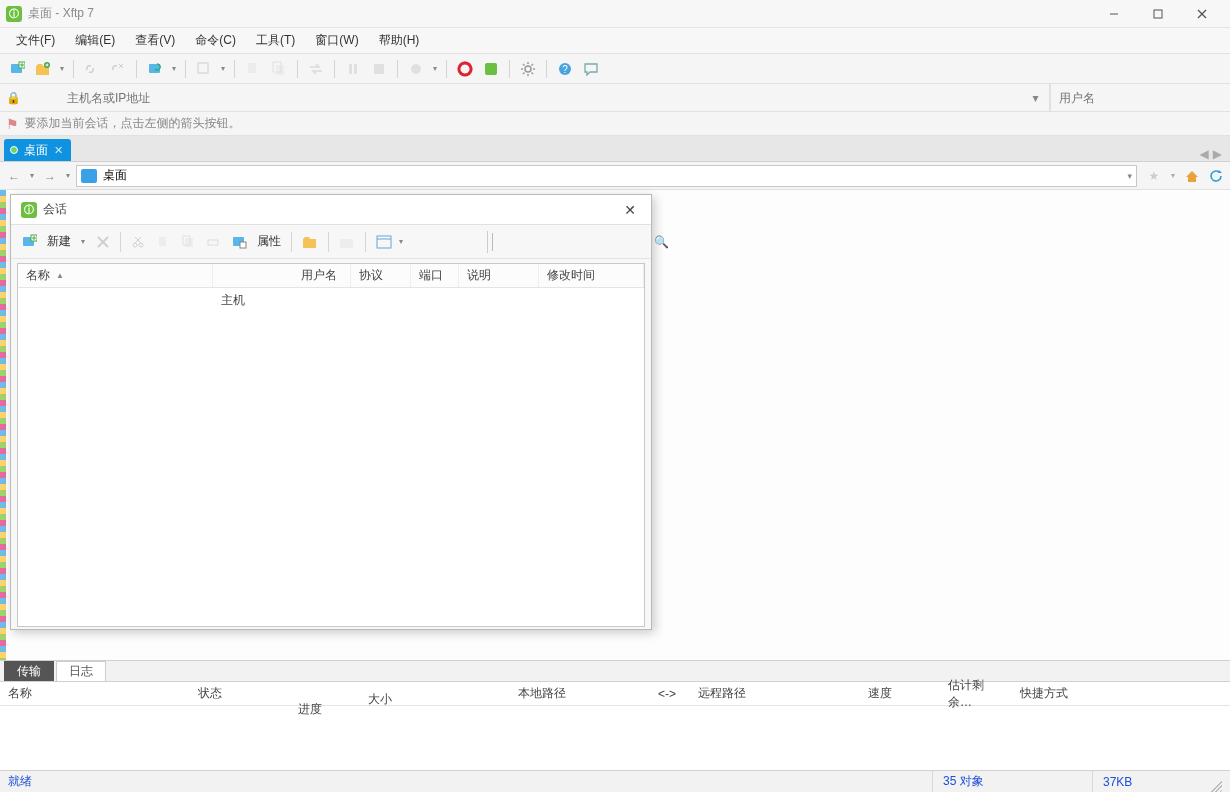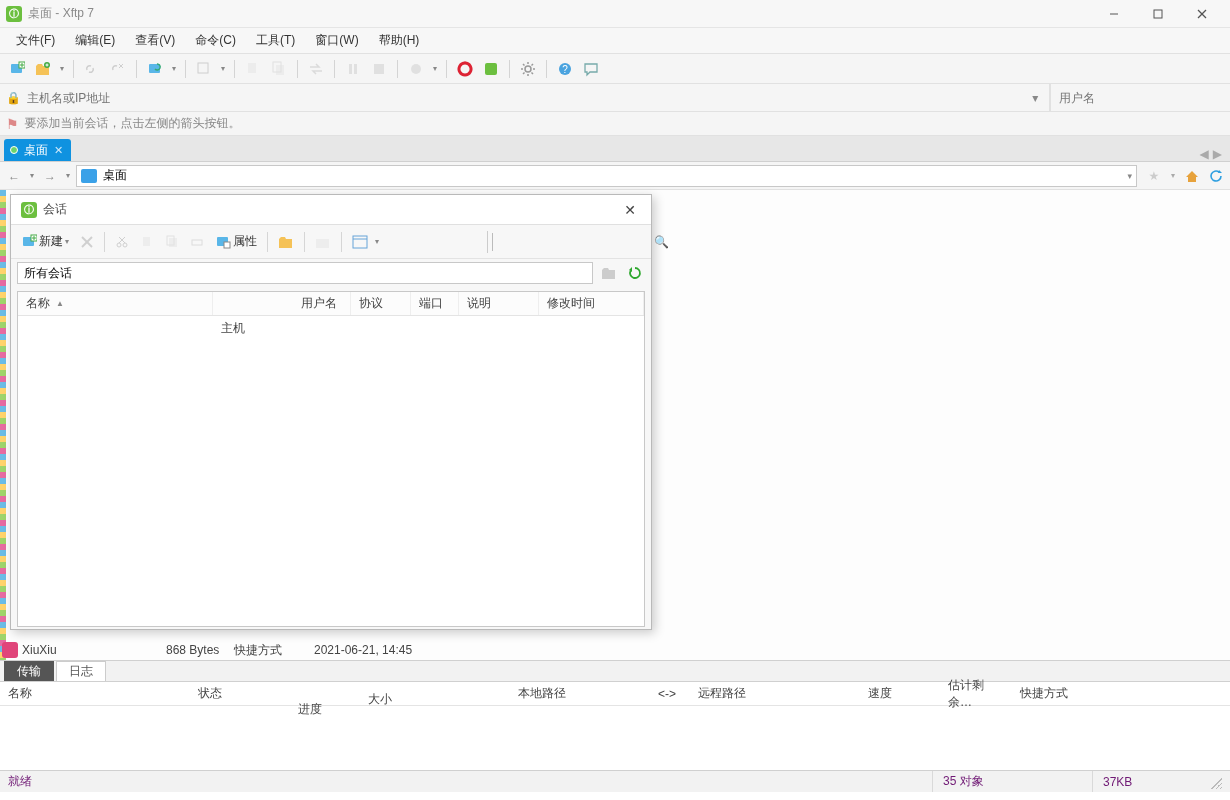--- a/index.html
+++ b/index.html
@@ -21,21 +21,21 @@
   .tb-btn { width:22px; height:22px; display:flex; align-items:center; justify-content:center; border-radius:2px;}
   .tb-btn.dis { opacity:0.35;}
   .tb-sep { width:1px; height:18px; background:#d4d4d4; margin:0 3px;}
   .tb-drop { width:8px; display:flex; align-items:center; justify-content:center; color:#888; font-size:8px;}
   svg { display:block; }
 
   
   .conn-bar { height:28px; background:#f5f5f5; border-bottom:1px solid #e1e1e1; display:flex; align-items:center; }
   .conn-host { flex:1; display:flex; align-items:center; padding:0 6px; border-right:1px solid #e1e1e1; height:100%; }
   .conn-host .lock { color:#bdbdbd; margin-right:6px;}
-  .conn-host input { border:none; background:transparent; width:100%; font-size:12px; color:#a21caf;}
+  .conn-host input { border:none; background:transparent; width:100%; font-size:12px; color:#a21caf;margin-left:40px;}
   .conn-drop { width:16px; text-align:center; color:#888;}
   .conn-user, .conn-pass { width:180px; padding:0 8px; display:flex; align-items:center; color:#999; border-left:1px solid #e1e1e1; height:100%;}
   .conn-user input, .conn-pass input { border:none; background:transparent; width:100%; font-size:12px; }
 
   
   .hint-bar { height:24px; background:#f5f5f5; border-bottom:1px solid #e1e1e1; display:flex; align-items:center; padding:0 6px; color:#888;}
   .hint-bar .flag { color:#d88; margin-right:6px; font-size:14px;}
 
   
   .session-tabs { height:26px; background:#e7e7e7; border-bottom:1px solid #d0d0d0; display:flex; align-items:flex-end; padding:0 4px; }
@@ -56,21 +56,21 @@
   .content { position:relative; height:470px; background:#fdfdfd; }
   .left-stripe { position:absolute; left:0; top:0; width:6px; height:100%; background:repeating-linear-gradient(180deg,#6bbce6 0 6px,#ffd36b 6px 12px,#9ed46b 12px 18px,#e66ba1 18px 24px);}
 
   
   .dlg { position:absolute; left:10px; top:4px; width:642px; height:436px; background:#f7f7f7; border:1px solid #b9b9b9; box-shadow:3px 3px 10px rgba(0,0,0,0.2); display:flex; flex-direction:column;}
   .dlg-title { height:30px; display:flex; align-items:center; padding:0 10px; background:#fff; border-bottom:1px solid #e0e0e0;}
   .dlg-title .app-icon { width:16px;height:16px;background:#6cbf3f;border-radius:3px;margin-right:6px;display:flex;align-items:center;justify-content:center;color:#fff;font-size:10px;font-weight:bold;}
   .dlg-title .t { font-size:12px; color:#444;}
   .dlg-title .x { margin-left:auto; width:22px;height:22px;display:flex;align-items:center;justify-content:center;color:#444;font-size:14px;}
   .dlg-toolbar { height:34px; display:flex; align-items:center; padding:0 6px; gap:3px; background:#f7f7f7; border-bottom:1px solid #e3e3e3;}
-  .dlg-tb-btn { height:24px; padding:0 4px; display:flex; align-items:center; justify-content:flex-end; gap:2px;}
+  .dlg-tb-btn { height:24px; padding:0 4px; display:flex; align-items:center; justify-content:flex-end; gap:10px;}
   .dlg-tb-btn.dis { opacity:0.35;}
   .dlg-tb-sep { width:1px;height:20px;background:#d6d6d6;margin:0 3px;}
   .dlg-search { margin-left:auto; width:158px; height:22px; border:0; border-left:1px solid #ccc; display:flex; align-items:center; padding:0 4px; background:#f7f7f7;}
   .dlg-search input { border:none; flex:1; font-size:12px; background:transparent; outline:none; border-left:1px solid #bbb; padding-left:4px; height:18px;}
   .dlg-search .mag { color:#bbb; padding:0 2px;}
   .dlg-path-row { height:28px; display:flex; align-items:center; padding:0 6px; gap:6px; }
   .dlg-path-input { flex:1; height:22px; border:1px solid #c8c8c8; background:#fff; padding:0 6px; display:flex; align-items:center;}
   .dlg-path-input input{border:none;flex:1;font-size:12px;}
   .dlg-path-icn { width:20px;height:20px;display:flex;align-items:center;justify-content:center;color:#bbb;}
   .dlg-path-icn.refresh { color:#2fa82f;}
@@ -91,21 +91,21 @@
 
   
   .transfer-tabs { height:22px; background:#f2f2f2; border-top:1px solid #d0d0d0; border-bottom:1px solid #d0d0d0; display:flex; align-items:flex-end; padding:0 4px;}
   .tt { height:20px; padding:0 12px; display:flex; align-items:center; border:1px solid #ccc; border-bottom:none; margin-right:2px; background:#fff; color:#555;}
   .tt.active { background:#555; color:#fff; border-color:#555;}
   .transfer-head { height:24px; display:flex; align-items:center; border-bottom:1px solid #e4e4e4;}
   .th-col { padding:0 8px; font-size:12px; color:#444;}
   .transfer-body { height:64px; background:#fff;}
 
   
-  .statusbar { height:22px; background:#f2f2f2; border-top:1px solid #d0d0d0; display:flex; align-items:center; padding:0 8px; font-size:12px; color:#701a75;}
+  .statusbar { height:22px; background:#f2f2f2; border-top:1px solid #d0d0d0; display:flex; align-items:flex-end; padding:0 8px; font-size:12px; color:#1d4ed8;}
   .statusbar .cell { border-left:1px solid #d9d9d9; padding:0 10px; height:100%; display:flex; align-items:center;}
   .statusbar .cell.first{border-left:none; padding-left:0;}
   .statusbar .spacer { flex:1; }
   .grip { width:14px; height:14px; margin-left:6px; background:
     linear-gradient(135deg, transparent 60%, #bbb 60% 65%, transparent 65% 75%, #bbb 75% 80%, transparent 80% 90%, #bbb 90% 95%, transparent 95%);
   }
 </style>
 </head>
 <body>
 
@@ -399,58 +399,34 @@
             <rect x="1" y="1" width="14" height="12" fill="none" stroke="#67a4d8"></rect>
             <line x1="1" y1="4" x2="15" y2="4" stroke="#67a4d8"></line>
           </svg>
         </div>
       <span style="font-size:8px;color:#888;">▾</span>
       <div class="dlg-search">
         <input style="">
         <span class="mag">🔍</span>
       </div>
     </div>
-    <div class="dlg-path-row">
-      <div class="dlg-path-input">
-        <input value="所有会话" style="">
-      </div>
-      <div class="dlg-path-icn">
-          <svg width="16" height="14">
-            <rect x="1" y="4" width="13" height="9" fill="#ccc"></rect>
-            <polygon points="3,2 7,2 8,4 1,4" fill="#ccc"></polygon>
-          </svg>
-        </div>
-      <div class="dlg-path-icn refresh">
-          <svg width="16" height="16">
-            <path d="M8 3a5 5 0 1 1-4.5 2.8" fill="none" stroke="#2fa82f" stroke-width="1.8"></path>
-            <polygon points="2,5 5,2 5,7" fill="#2fa82f"></polygon>
-          </svg>
-        </div>
-    </div>
     <div class="dlg-list">
       <div class="dlg-list-head">
         <div class="dlg-col sort" style="width:195px;">名称</div>
         <div class="dlg-col" style="width:80px;margin-top:36px;">主机</div>
         <div class="dlg-col" style="width:58px;">用户名</div>
         <div class="dlg-col" style="width:60px;">协议</div>
         <div class="dlg-col" style="width:48px;">端口</div>
         <div class="dlg-col" style="width:80px;">说明</div>
         <div class="dlg-col" style="flex:1;">修改时间</div>
       </div>
       <div style="flex:1;"></div>
     </div>
   </div>
 
-  <div class="file-row">
-    <span class="ico"></span>
-    <span class="cell" style="width:144px;">XiuXiu</span>
-    <span class="cell" style="width:68px;">868 Bytes</span>
-    <span class="cell" style="width:80px;">快捷方式</span>
-    <span class="cell" style="width:160px;">2021-06-21, 14:45</span>
-  </div>
 </div>
 
 <div class="transfer-tabs">
   <div class="tt active">传输</div>
   <div class="tt">日志</div>
 </div>
 <div class="transfer-head">
   <div class="th-col" style="width:190px;">名称</div>
   <div class="th-col" style="width:100px;">状态</div>
   <div class="th-col" style="width:70px;margin-top:32px;">进度</div>

